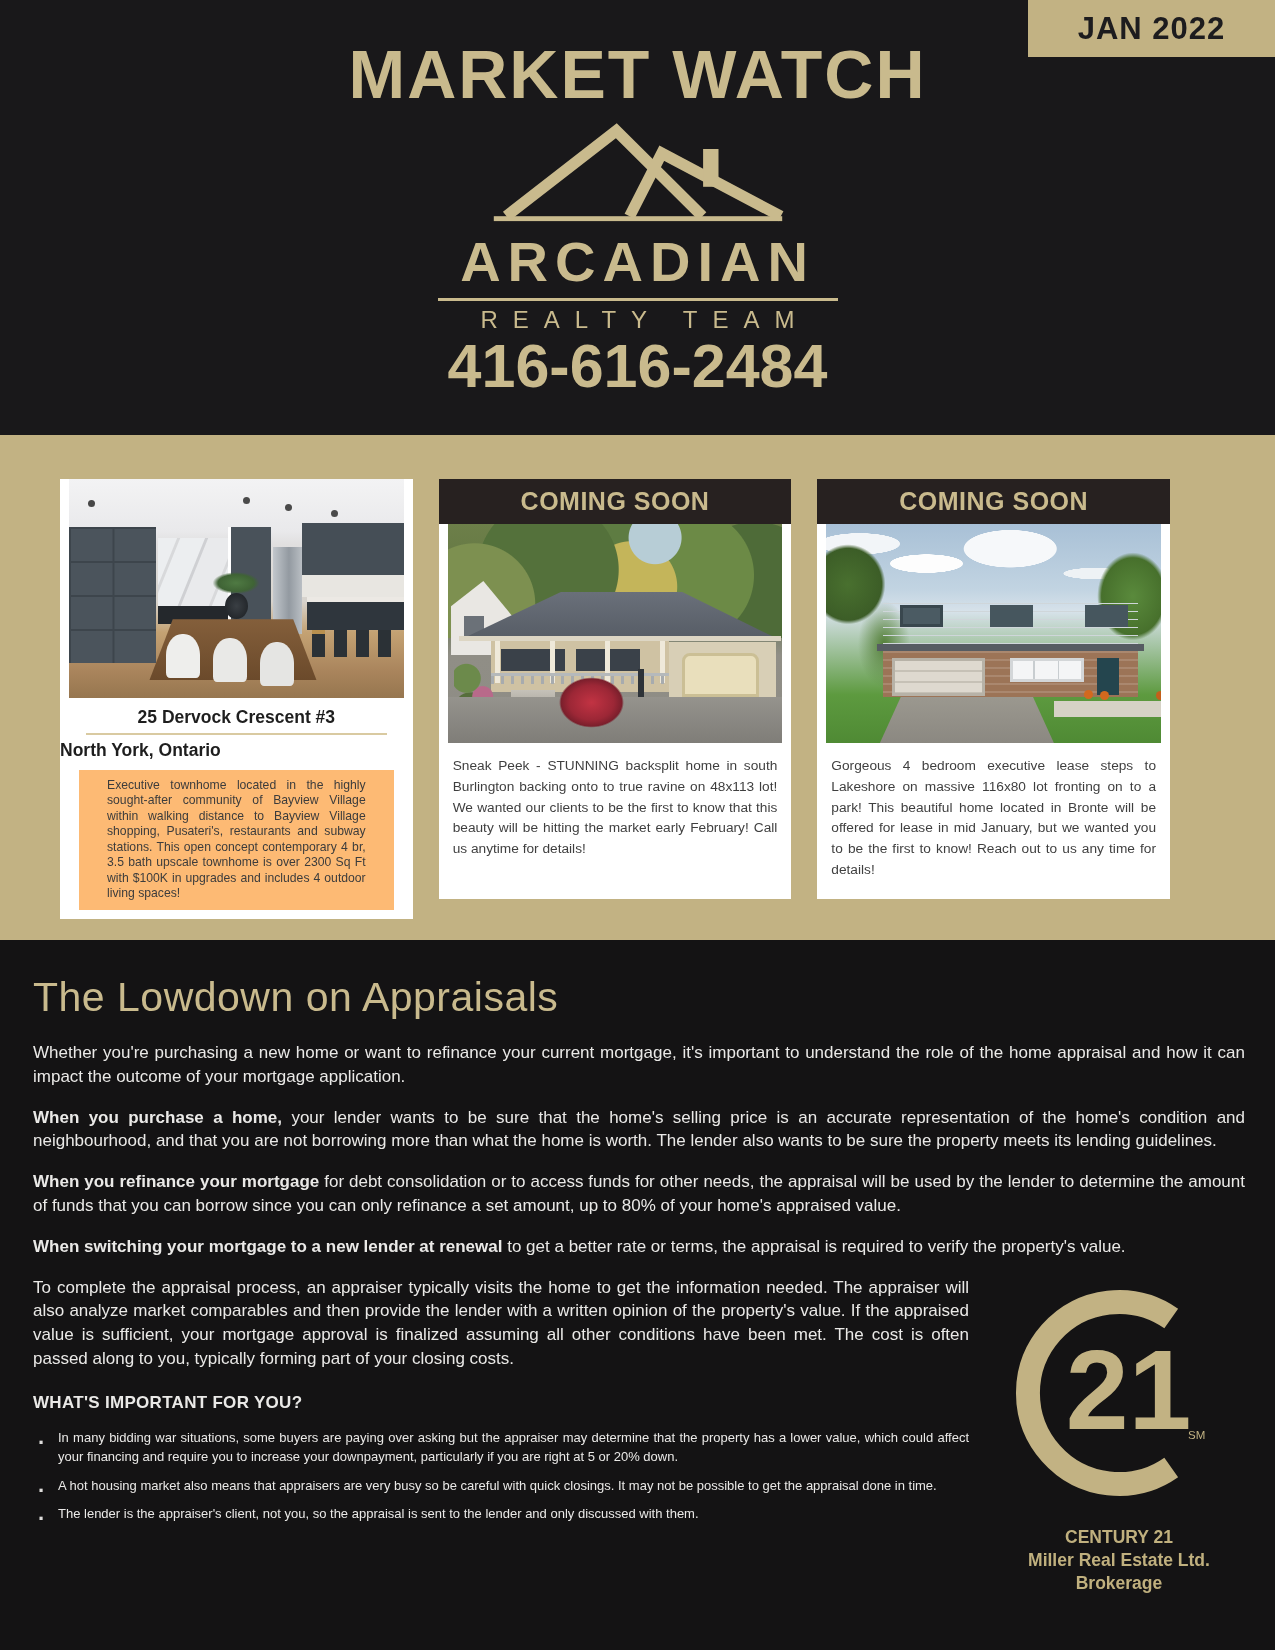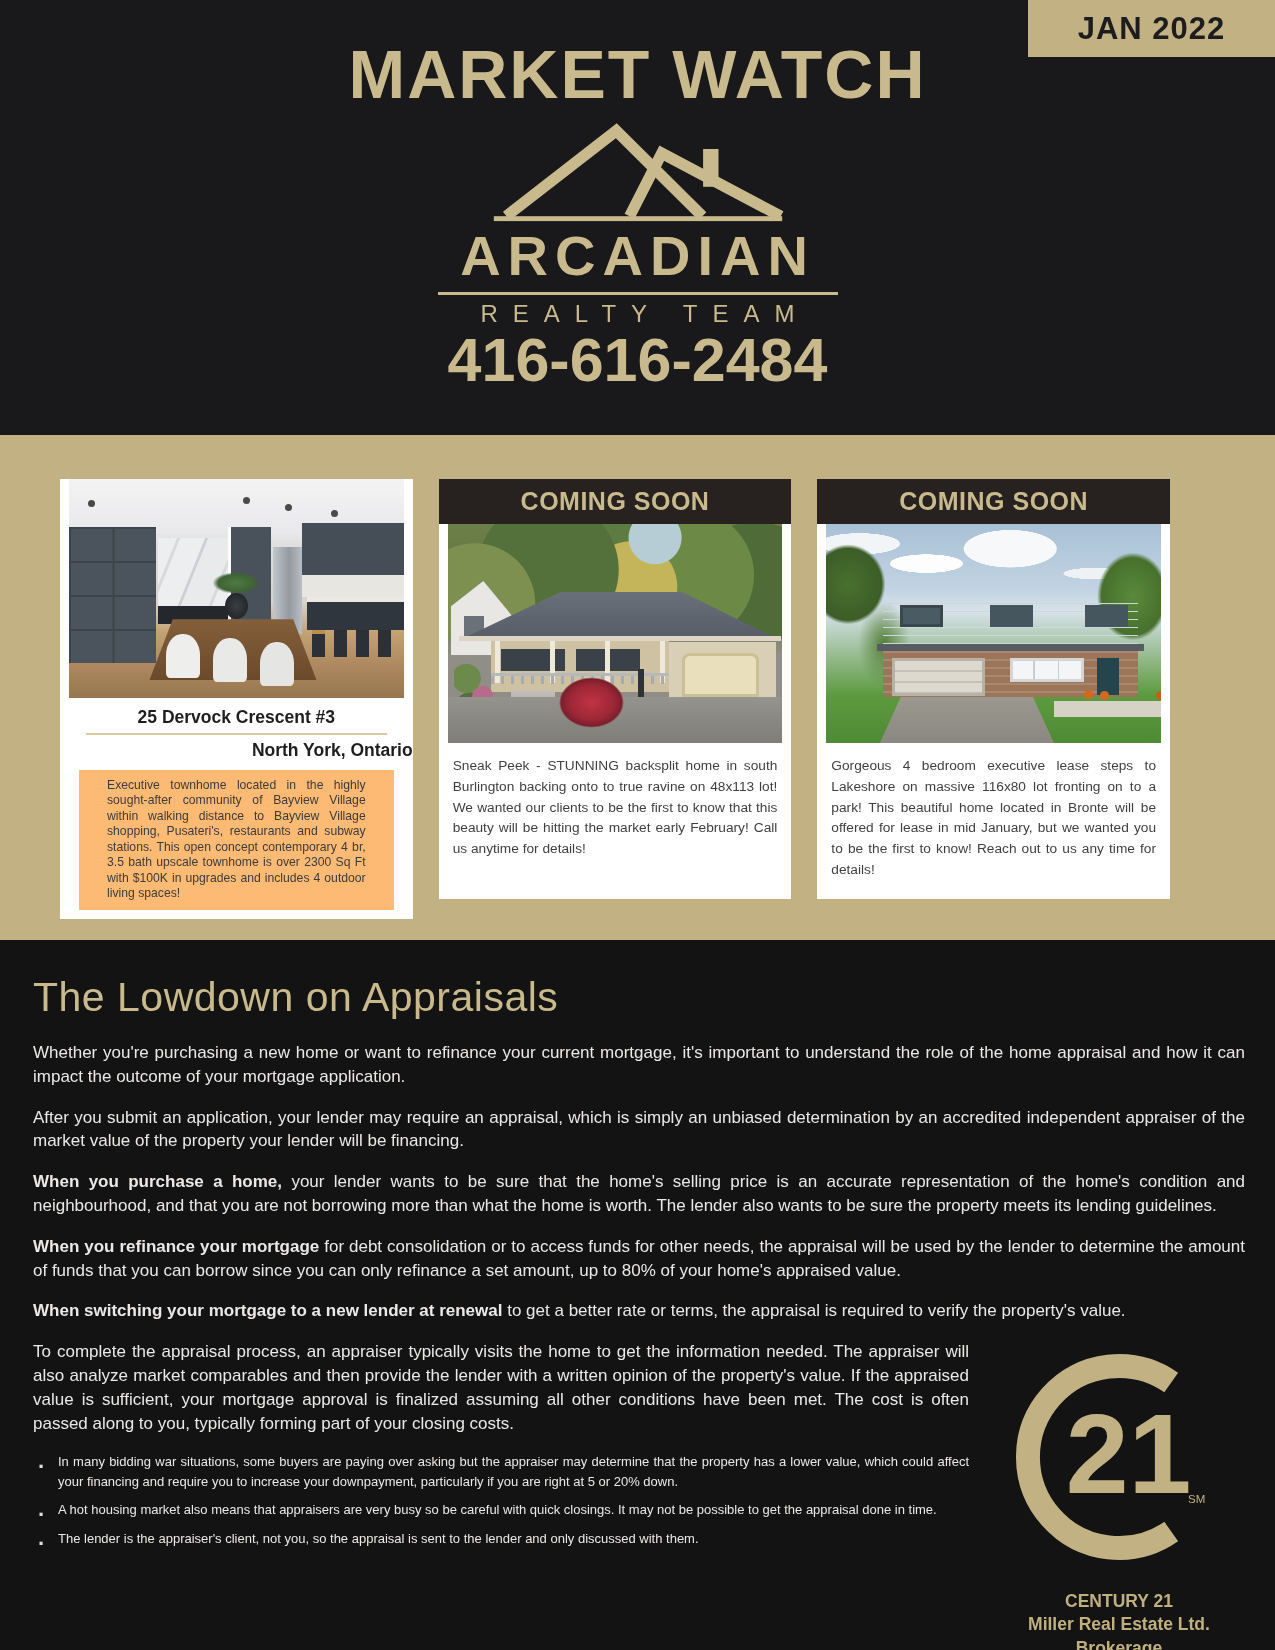--- a/index.html
+++ b/index.html
@@ -13,35 +13,35 @@
   html,body{background:#2a2a2a}
   body{width:1275px;margin:0 auto;font-family:"Liberation Sans","DejaVu Sans",sans-serif}
   .page{width:1275px;height:1650px;overflow:hidden;background:var(--dark2);position:relative}
 
   
   .masthead{height:435px;background:var(--dark);position:relative;display:flex;flex-direction:column;align-items:center}
   .badge{position:absolute;top:0;right:0;width:247px;height:57px;background:var(--tan);color:#1d1c1e;
          font-weight:bold;font-size:31px;letter-spacing:1px;display:flex;align-items:center;justify-content:center}
   .mw-title{margin-top:40px;font-size:68px;font-weight:bold;letter-spacing:2px;color:var(--tan-bright);line-height:1}
   .rooflogo{width:400px;height:112px;margin-top:6px;flex:0 0 auto}
-  .brand{font-size:56px;font-weight:bold;letter-spacing:7px;color:var(--tan-bright);line-height:1;margin-top:2px}
+  .brand{font-size:56px;font-weight:bold;letter-spacing:7px;color:var(--tan-bright);line-height:1;margin-top:8px}
   .brand-rule{width:400px;height:3px;background:var(--tan-bright);margin:8px 0 7px}
   .brand-sub{font-size:24px;letter-spacing:15px;text-indent:15px;color:var(--tan-bright);line-height:1}
   .phone{font-size:61px;font-weight:bold;color:var(--tan-bright);margin-top:4px;line-height:1}
 
   
   .listings{height:505px;background:var(--tan);display:flex;align-items:flex-start;gap:26px;padding:44px 105px 0 60px}
   .card{background:#fff;flex:1 1 0;display:flex;flex-direction:column;min-height:420px}
   .card-header{background:var(--cardhead);color:var(--tan-bright);font-weight:bold;font-size:25px;
                letter-spacing:.5px;text-align:center;padding:8px 0;flex:0 0 auto}
   .photo{height:219px;margin:0 9px;position:relative;overflow:hidden;flex:0 0 auto}
   .photo div{position:absolute}
   .addr1{text-align:center;font-weight:bold;font-size:17.5px;color:#1e1e1e;margin-top:9px}
   .addr-rule{height:2px;background:#d9caa1;margin:5px 26px}
-  .addr2{text-align:right;font-weight:bold;font-size:17.5px;color:#1e1e1e}
+  .addr2{text-align:left;font-weight:bold;font-size:17.5px;color:#1e1e1e}
   .card-desc-box{background:#fdba74;margin:9px 19px 9px;padding:8px 28px;font-size:12.2px;line-height:1.27;
                  text-align:justify;color:#3c3c3c}
   .card-desc{margin:0 9px;padding:13px 5px 0;font-size:13.7px;line-height:1.52;text-align:justify;color:#3f3f3f}
 
   
   .kitchen{background:linear-gradient(180deg,#f3f3f4 0%,#e9e9eb 24%,#e0dfdf 30%,#d7d3cd 56%,#c4a273 70%,#a9845c 88%,#96764f 100%)}
   .k-dot{left:52%;top:8%;width:7px;height:7px;border-radius:50%;background:#4a4a4a;box-shadow:42px 7px 0 #4a4a4a,88px 13px 0 #4a4a4a,-155px 3px 0 #474747}
   .k-cab-l{left:0;top:22%;width:26%;height:62%;background:#4b545c;background-image:linear-gradient(#3d454c 2px,transparent 2px),linear-gradient(90deg,#3d454c 2px,transparent 2px);background-size:50% 25%}
   .k-marble{left:26.5%;top:27%;width:21%;height:38%;background:linear-gradient(112deg,#eceef0 0 18%,#d8d9db 19% 21%,#eceef0 22% 45%,#cfd0d3 46% 48%,#e9eaec 49% 75%,#d8d9db 76% 78%,#eceef0 79%)}
   .k-hearth{left:26.5%;top:58%;width:21%;height:8%;background:#24282c}
@@ -212,41 +212,41 @@
       </div>
       <div class="card-desc">Gorgeous 4 bedroom executive lease steps to Lakeshore on massive 116x80 lot fronting on to a park! This beautiful home located in Bronte will be offered for lease in mid January, but we wanted you to be the first to know! Reach out to us any time for details!</div>
     </article>
 
   </section>
 
   <section class="article">
     <h2 class="article-title">The Lowdown on Appraisals</h2>
 
     <p class="para"><strong></strong><span>Whether you're purchasing a new home or want to refinance your current mortgage, it's important to understand the role of the home appraisal and how it can impact the outcome of your mortgage application.</span></p>
-    <p class="para"><strong></strong><span>After you submit an application, your lender may require an appraisal, which is simply an unbiased determination by an accredited independent appraiser of the market value of the property your lender will be financing.</span></p>
     <p class="para"><strong>When you purchase a home,</strong><span> your lender wants to be sure that the home's selling price is an accurate representation of the home's condition and neighbourhood, and that you are not borrowing more than what the home is worth. The lender also wants to be sure the property meets its lending guidelines.</span></p>
     <p class="para"><strong>When you refinance your mortgage</strong><span> for debt consolidation or to access funds for other needs, the appraisal will be used by the lender to determine the amount of funds that you can borrow since you can only refinance a set amount, up to 80% of your home's appraised value.</span></p>
     <p class="para"><strong>When switching your mortgage to a new lender at renewal</strong><span> to get a better rate or terms, the appraisal is required to verify the property's value.</span></p>
 
     <aside class="aside">
       <svg class="c21logo" viewBox="0 0 240 240" aria-hidden="true">
         <path d="M 174.5 42.2 A 95 95 0 1 0 174.5 197.8" fill="none" stroke="#c2b283" stroke-width="25"></path>
         <text x="130" y="158" font-size="118" font-weight="bold" fill="#c2b283" text-anchor="middle" font-family="Liberation Sans, sans-serif">21</text>
         <text x="192" y="168" font-size="12" fill="#c2b283" font-family="Liberation Sans, sans-serif">SM</text>
       </svg>
       <div class="contact">
         <span style="display:block">CENTURY 21</span>
         <span style="display:block">Miller Real Estate Ltd.</span>
         <span style="display:block">Brokerage</span>
 
       </div>
     </aside>
 
     <p class="para"><strong></strong><span>To complete the appraisal process, an appraiser typically visits the home to get the information needed. The appraiser will also analyze market comparables and then provide the lender with a written opinion of the property's value. If the appraised value is sufficient, your mortgage approval is finalized assuming all other conditions have been met. The cost is often passed along to you, typically forming part of your closing costs.</span></p>
 
+    <h3 class="subhead">WHAT'S IMPORTANT FOR YOU?</h3>
 
     <ul class="bullets">
       <li>In many bidding war situations, some buyers are paying over asking but the appraiser may determine that the property has a lower value, which could affect your financing and require you to increase your downpayment, particularly if you are right at 5 or 20% down.</li>
       <li>A hot housing market also means that appraisers are very busy so be careful with quick closings. It may not be possible to get the appraisal done in time.</li>
       <li>The lender is the appraiser's client, not you, so the appraisal is sent to the lender and only discussed with them.</li>
 
     </ul>
 
   </section>
 

